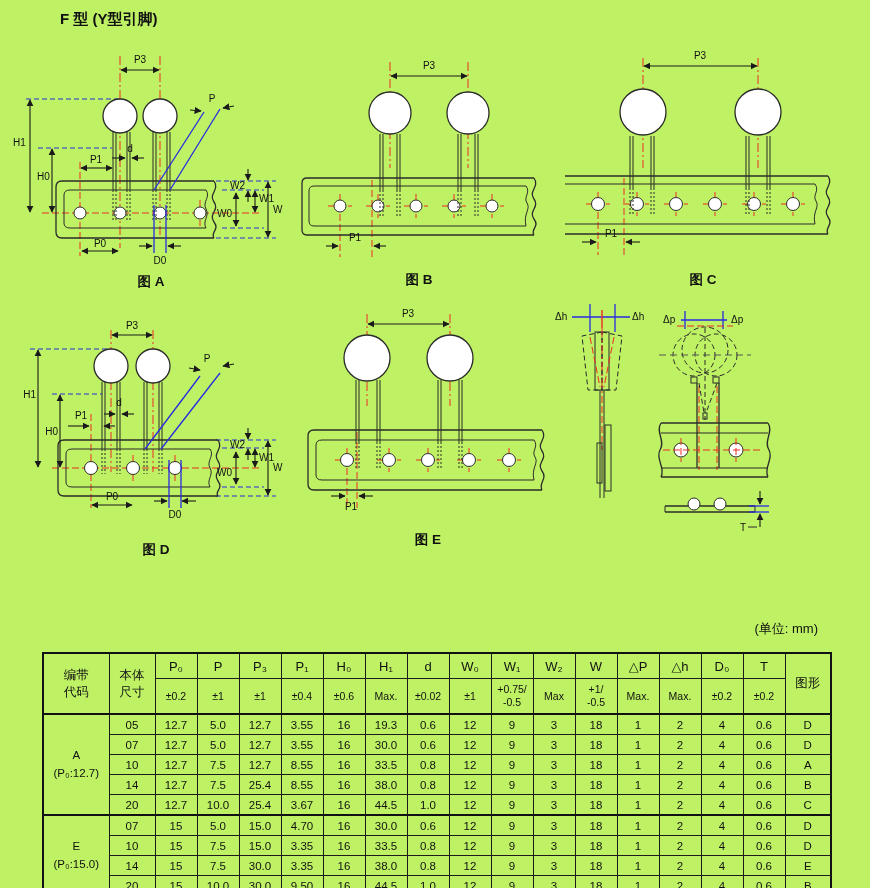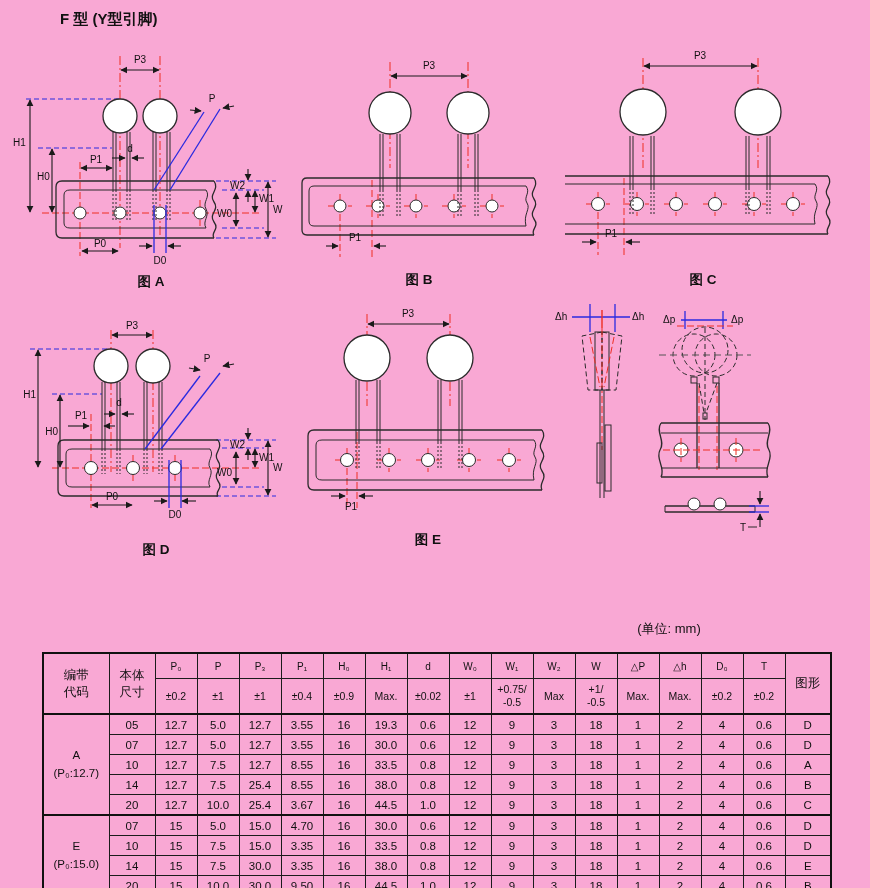--- a/index.html
+++ b/index.html
@@ -1,39 +1,39 @@
 <!DOCTYPE html>
 <html><head>
 <meta charset="utf-8">
 <style>
   html,body{margin:0;padding:0;background:#fff;}
-  .page{position:relative;width:870px;height:888px;background:#f9a8d4;font-family:"Liberation Sans",sans-serif;overflow:hidden;}
+  .page{position:relative;width:870px;height:888px;background:#bef264;font-family:"Liberation Sans",sans-serif;overflow:hidden;}
   .title{position:absolute;left:60px;top:10px;font-size:15px;font-weight:bold;color:#111;}
-  .unit{position:absolute;left:520px;top:620px;width:298px;text-align:center;font-size:13px;color:#111;}
+  .unit{position:absolute;left:520px;top:620px;width:298px;text-align:right;font-size:13px;color:#111;}
   .figsvg{position:absolute;}
   svg text{font-family:"Liberation Sans",sans-serif;}
   .lb{font-size:10px;fill:#111;}
   .cap{font-size:13.5px;font-weight:bold;fill:#111;}
   .ol{fill:none;stroke:#2b2b2b;stroke-width:1.3;}
   .ot{fill:none;stroke:#2b2b2b;stroke-width:1;}
   .dot{fill:none;stroke:#2b2b2b;stroke-width:1;stroke-dasharray:2 2;}
   .dim{fill:none;stroke:#1a1a1a;stroke-width:1.1;}
   .rd{fill:none;stroke:#ee2e22;stroke-width:1;stroke-dasharray:7 3;}
   .rdd{fill:none;stroke:#ee2e22;stroke-width:1;stroke-dasharray:9 3 2 3;}
   .rs{fill:none;stroke:#ee2e22;stroke-width:1.4;}
   .bd{fill:none;stroke:#2a2ae0;stroke-width:1.1;stroke-dasharray:5 3;}
   .bs{fill:none;stroke:#2a2ae0;stroke-width:1.3;}
   .dsh{fill:none;stroke:#2b2b2b;stroke-width:1;stroke-dasharray:5 3;}
   .gd{fill:none;stroke:#555;stroke-width:1;stroke-dasharray:7 4;}
   .hole{fill:#fff;stroke:#2b2b2b;stroke-width:1;}
   .disc{fill:#fff;stroke:#2b2b2b;stroke-width:1.3;}
   
   .dimtable{position:absolute;left:42px;top:652px;border-collapse:collapse;table-layout:fixed;width:788px;border:2px solid #111;}
   .dimtable td,.dimtable th{border:1px solid #1c1c1c;text-align:center;vertical-align:middle;padding:0;color:#111;font-weight:normal;}
-  .dimtable .hname{font-size:10px;height:24px;}
+  .dimtable .hname{font-size:13px;height:24px;}
   .dimtable .htol{font-size:10.5px;height:34px;white-space:pre-line;line-height:1.2;}
   .dimtable .hcn{font-size:12.5px;white-space:pre-line;line-height:1.35;}
   .dimtable tbody td{font-size:11.5px;height:19px;}
   .dimtable .grp{font-size:11.5px;white-space:pre-line;line-height:1.5;}
   .dimtable tbody tr.gstart td{border-top:2.5px solid #111;}
   .dimtable thead tr.tolrow th{border-bottom:2.5px solid #111;}
 </style>
 </head>
 <body>
 
@@ -527,21 +527,21 @@
         <th class="hname">△h</th>
         <th class="hname">D₀</th>
         <th class="hname">T</th>
         <th class="hcn" rowspan="2">图形</th>
       </tr>
       <tr class="tolrow">
         <th class="htol">±0.2</th>
         <th class="htol">±1</th>
         <th class="htol">±1</th>
         <th class="htol">±0.4</th>
-        <th class="htol">±0.9</th>
+        <th class="htol">±0.6</th>
         <th class="htol">Max.</th>
         <th class="htol">±0.02</th>
         <th class="htol">±1</th>
         <th class="htol">+0.75/
 -0.5</th>
         <th class="htol">Max</th>
         <th class="htol">+1/
 -0.5</th>
         <th class="htol">Max.</th>
         <th class="htol">Max.</th>

